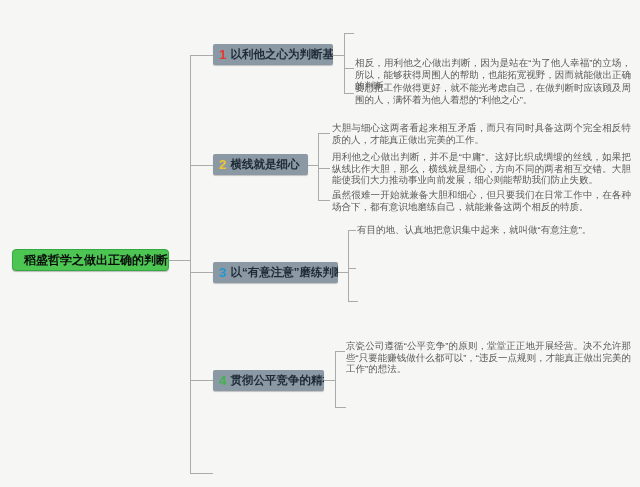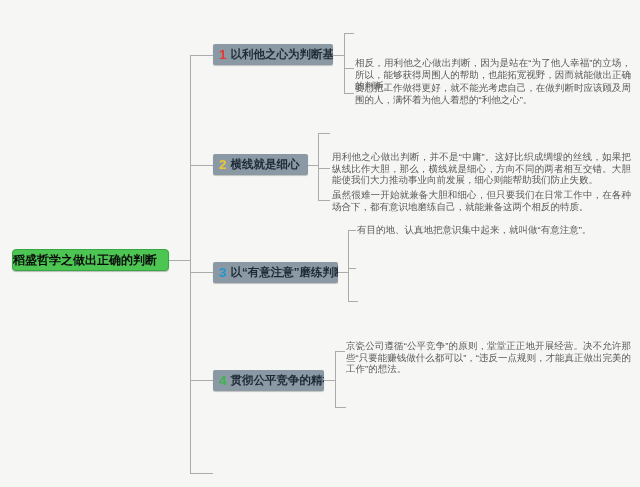--- a/index.html
+++ b/index.html
@@ -27,21 +27,21 @@
     left: 12px; top: 249px;
     width: 157px; height: 22px;
     background: #4cc552;
     border: 1px solid #36a841;
     border-radius: 4px;
     box-shadow: 0 1px 1px rgba(0,0,0,.25);
     color: #0c0c0c;
     font-size: 12px;
     font-weight: bold;
     line-height: 20px;
-    text-align: left;
+    text-align: right;
     white-space: nowrap;
     overflow: hidden;
   }
 
   .branch-node {
     position: absolute;
     height: 21px;
     background: #8a99a4;
     border-radius: 2px;
     box-shadow: 0 1px 1px rgba(0,0,0,.22);
@@ -145,20 +145,21 @@
     <span class="lbl">以“有意注意”磨练判断力</span>
   </div>
   <div class="branch-node" id="b4">
     <span class="num n4">4</span>
     <span class="lbl">贯彻公平竞争的精神</span>
   </div>
 
   <div class="note" id="n1b">相反，用利他之心做出判断，因为是站在“为了他人幸福”的立场，所以，能够获得周围人的帮助，也能拓宽视野，因而就能做出正确的判断。</div>
   <div class="note" id="n1c">要想把工作做得更好，就不能光考虑自己，在做判断时应该顾及周围的人，满怀着为他人着想的“利他之心”。</div>
 
+  <div class="note" id="n2a">大胆与细心这两者看起来相互矛盾，而只有同时具备这两个完全相反特质的人，才能真正做出完美的工作。</div>
   <div class="note" id="n2b">用利他之心做出判断，并不是“中庸”。这好比织成绸缎的丝线，如果把纵线比作大胆，那么，横线就是细心，方向不同的两者相互交错。大胆能使我们大力推动事业向前发展，细心则能帮助我们防止失败。</div>
   <div class="note" id="n3a">有目的地、认真地把意识集中起来，就叫做“有意注意”。</div>
 
   <div class="note" id="n2c">虽然很难一开始就兼备大胆和细心，但只要我们在日常工作中，在各种场合下，都有意识地磨练自己，就能兼备这两个相反的特质。</div>
 
   <div class="note" id="n4a">京瓷公司遵循“公平竞争”的原则，堂堂正正地开展经营。决不允许那些“只要能赚钱做什么都可以”，“违反一点规则，才能真正做出完美的工作”的想法。</div>
 
 </div>
 
 </body></html>

